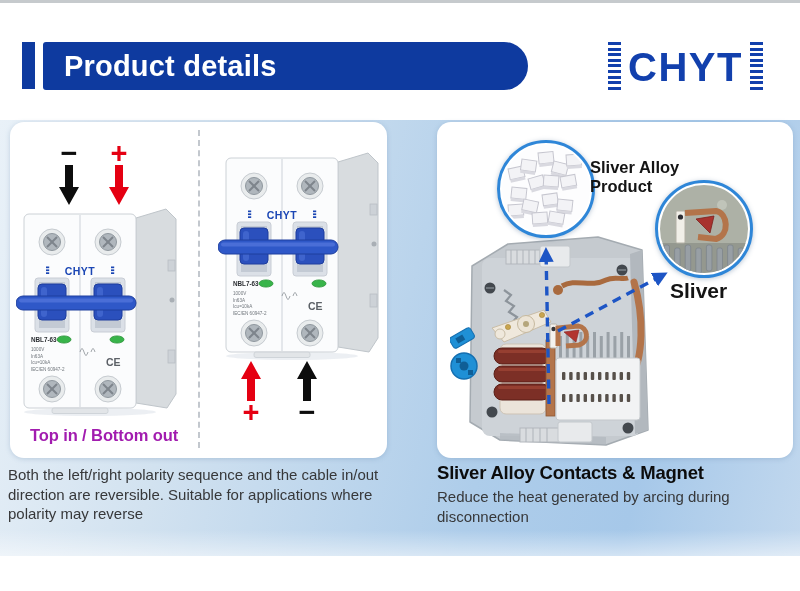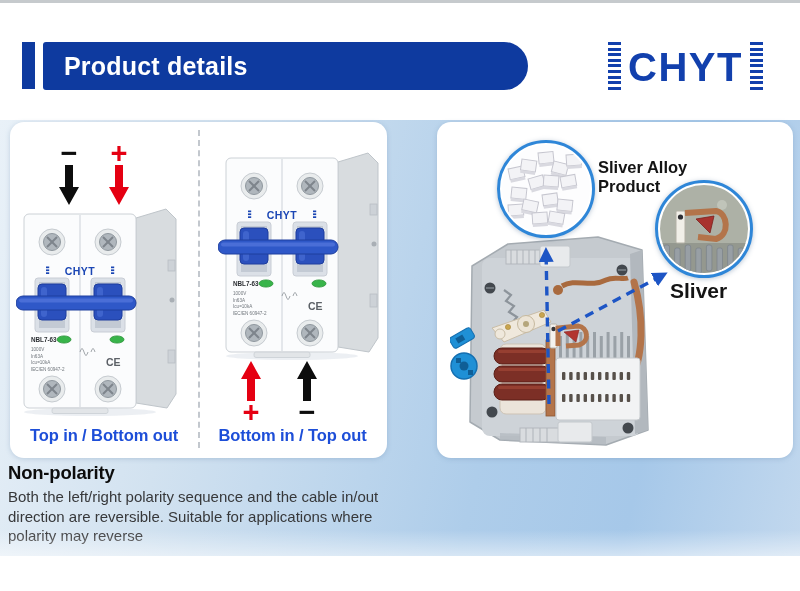--- a/index.html
+++ b/index.html
@@ -4,21 +4,21 @@
 <style>
   html,body{margin:0;padding:0;background:#fff;}
   .page{position:relative;width:800px;height:591px;background:#ffffff;overflow:hidden;
         font-family:"Liberation Sans",sans-serif;}
   .top-edge{position:absolute;left:0;top:0;width:800px;height:3px;background:#c6cacd;}
 
   
   .accent-bar{position:absolute;left:22px;top:42px;width:13px;height:47px;background:#0e3a9f;}
   .title-pill{position:absolute;left:43px;top:42px;width:485px;height:48px;background:#0e3a9f;
               border-radius:3px 24px 24px 3px;display:flex;align-items:center;padding-left:21px;box-sizing:border-box;}
-  .title-text{color:#ffffff;font-size:25px;font-weight:bold;letter-spacing:.2px;}
+  .title-text{color:#ffffff;font-size:29px;font-weight:bold;letter-spacing:.2px;}
   .logo{position:absolute;left:608px;top:40px;height:54px;display:flex;align-items:center;gap:7px;}
   .logo-dashes{width:13px;height:50px;
      background:repeating-linear-gradient(to bottom,#1240ad 0 3px,transparent 3px 5.6px);}
   .logo-text{font-size:40px;font-weight:800;color:#1240ad;letter-spacing:1.5px;line-height:1;}
 
   
   .band{position:absolute;left:0;top:120px;width:800px;height:436px;
         background:linear-gradient(103deg,#e9f1f8 0%,#d2e2f0 26%,#aecdea 62%,#a6c8e9 80%,#c2d8ee 100%);}
   .band::after{content:'';position:absolute;left:0;right:0;bottom:0;height:26px;
         background:linear-gradient(to bottom,rgba(255,255,255,0),rgba(255,255,255,.5));}
@@ -27,21 +27,21 @@
          box-shadow:0 1px 5px rgba(90,125,165,.28);}
   .panel-left{left:10px;width:377px;}
   .panel-right{left:437px;width:356px;}
 
   .divider{position:absolute;left:188px;top:8px;bottom:10px;width:0;border-left:2px dashed #c3c8ce;}
 
   .fig{position:absolute;top:0;height:100%;margin:0;}
   .fig1{left:0;width:188px;}
   .fig2{left:190px;width:185px;}
   .figcaption{position:absolute;left:0;right:0;bottom:13px;text-align:center;
-              font-size:16.5px;font-weight:600;color:#1d4ed8;letter-spacing:-.1px;}
+              font-size:16.5px;font-weight:600;color:#a21caf;letter-spacing:-.1px;}
 
   .arrows{position:absolute;display:flex;}
   .arrows-top{left:44px;top:21px;gap:20px;}
   .arrows-bottom{left:36px;top:239px;gap:26px;}
   .arrow-group{display:flex;flex-direction:column;align-items:center;width:30px;gap:1px;}
   .sign{font-weight:bold;font-size:29px;line-height:21px;}
   .sign-black{color:#0d0d0d;}
   .sign-red{color:#e50012;}
   .breaker{position:absolute;}
   .breaker-1{left:6px;top:80px;}
@@ -49,21 +49,21 @@
 
   
   .cutaway{position:absolute;left:13px;top:110px;}
   .callout-arrows{position:absolute;left:0;top:0;pointer-events:none;}
   .inset{position:absolute;width:88px;height:88px;padding:2px;border:3px solid #2e86d8;
          border-radius:50%;background:#fff;box-shadow:0 1px 5px rgba(50,85,130,.35);}
   .inset svg{display:block;border-radius:50%;}
   .inset-contacts{left:60px;top:18px;}
   .inset-magnet{left:218px;top:58px;}
   .callout-label{position:absolute;color:#141414;font-weight:bold;}
-  .contacts-label{left:161px;top:36px;font-size:16.5px;line-height:19px;}
+  .contacts-label{left:153px;top:36px;font-size:16.5px;line-height:19px;}
   .magnet-label{left:233px;top:157px;font-size:21px;}
 
   
   .caption-block{position:absolute;top:342px;}
   .cap-left{left:8px;width:402px;}
   .cap-right{left:437px;width:340px;}
   .caption-block h3{margin:0;font-size:18.5px;font-weight:bold;color:#0c0c0c;letter-spacing:-.2px;}
   .caption-block p{margin:3px 0 0;font-size:15px;line-height:19.5px;color:#37383a;}
   .cap-left p{width:388px;}
   .cap-right p{width:326px;}
@@ -249,21 +249,20 @@
             </svg>
             <span class="sign sign-red">+</span>
           </div>
           <div class="arrow-group">
             <svg width="20" height="40" viewBox="0 0 20 40">
               <path d="M10,0 L20,18 h-6 v22 h-8 V18 H0 Z" fill="#0d0d0d"></path>
             </svg>
             <span class="sign sign-black">−</span>
           </div>
         </div>
-        <figcaption class="figcaption">Bottom in / Top out</figcaption>
       </figure>
     </section>
 
     <section class="panel panel-right">
 
       <svg class="cutaway" width="206" height="220" viewBox="0 0 206 220">
         <g>
           <polygon points="22,34 58,12 148,5 192,18 198,198 156,213 50,208 20,190" fill="#c5cacf" stroke="#a4abb1" stroke-width="1.5" stroke-linejoin="round"></polygon>
           <rect x="32" y="26" width="158" height="178" rx="8" fill="#ced3d8"></rect>
           <path d="M192,18 L198,198 L185,202 L180,22 Z" fill="#b2b8be"></path>
@@ -473,18 +472,21 @@
       </svg>
 
       <div class="callout-label contacts-label">
         <div>Sliver Alloy</div>
         <div>Product</div>
       </div>
       <div class="callout-label magnet-label">Sliver</div>
     </section>
 
     <div class="caption-block cap-left">
-      <h3>Non-polarity</h3>
       <p>Both the left/right polarity sequence and the cable in/out direction are reversible. Suitable for applications where polarity may reverse</p>
     </div>
+    <div class="caption-block cap-right">
+      <h3>Sliver Alloy Contacts &amp; Magnet</h3>
+      <p>Reduce the heat generated by arcing during disconnection</p>
+    </div>
 
   </div>
 </div>
 
 </body></html>

